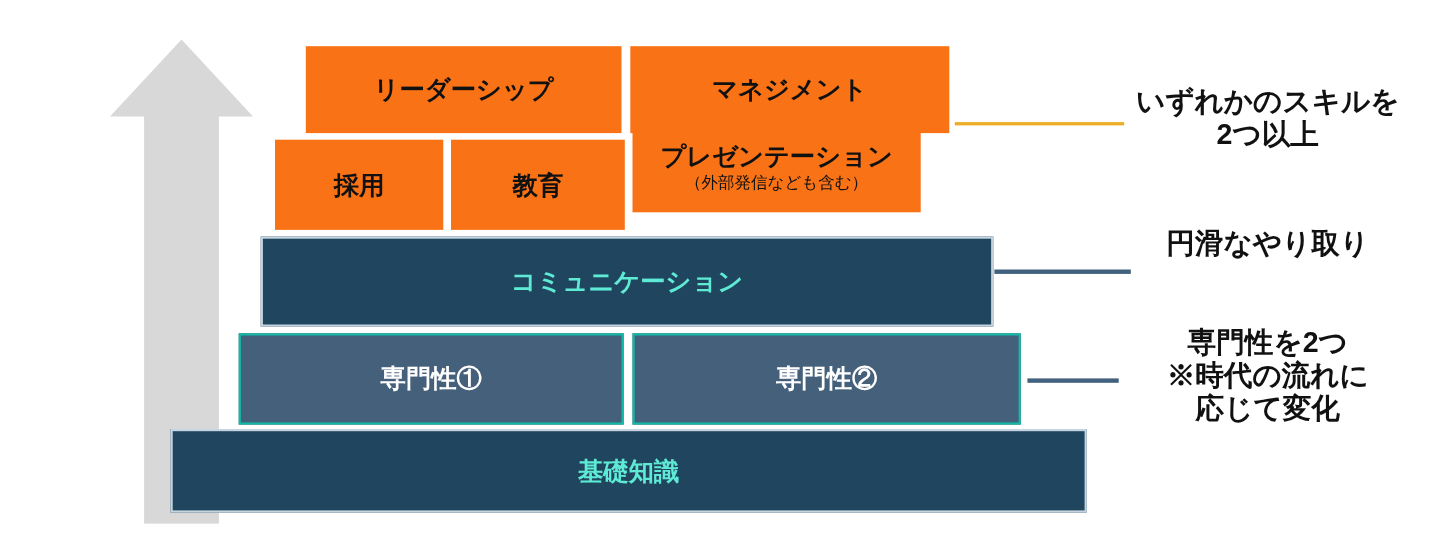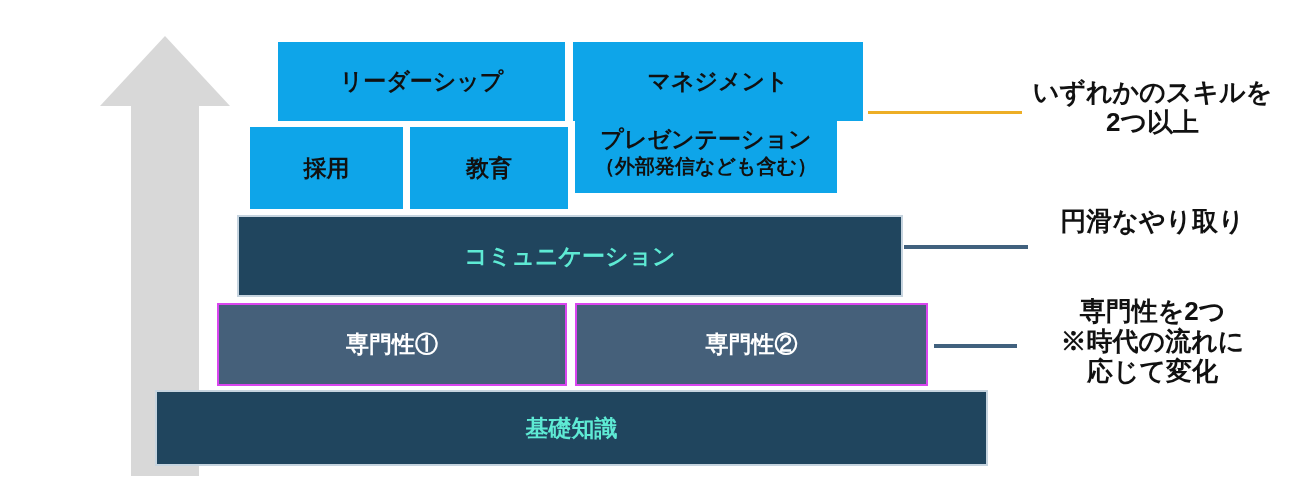--- a/index.html
+++ b/index.html
@@ -41,26 +41,26 @@
     display: flex;
     flex-direction: column;
     align-items: center;
     justify-content: center;
     text-align: center;
     font-weight: bold;
     font-size: 23px;
     line-height: 1.15;
     z-index: 2;
   }
-  .box-yellow { background: #0ea5e9; color: #111111; }
+  .box-yellow { background: #f97316; color: #111111; }
   .box-navy   { background: #20455e; color: #5eead4; border: 2px solid #c6d4df; }
-  .box-slate  { background: #45607a; color: #ffffff; border: 2px solid #d946ef; }
+  .box-slate  { background: #45607a; color: #ffffff; border: 2px solid #14b8a6; }
   .sublabel {
-    font-size: 20px;
-    font-weight: bold;
+    font-size: 15px;
+    font-weight: normal;
     margin-top: 2px;
   }
   
   .connector {
     position: absolute;
     z-index: 1;
   }
   .line-yellow { background: #edae26; height: 3px; }
   .line-navy   { background: #41617e; height: 4px; }
   

